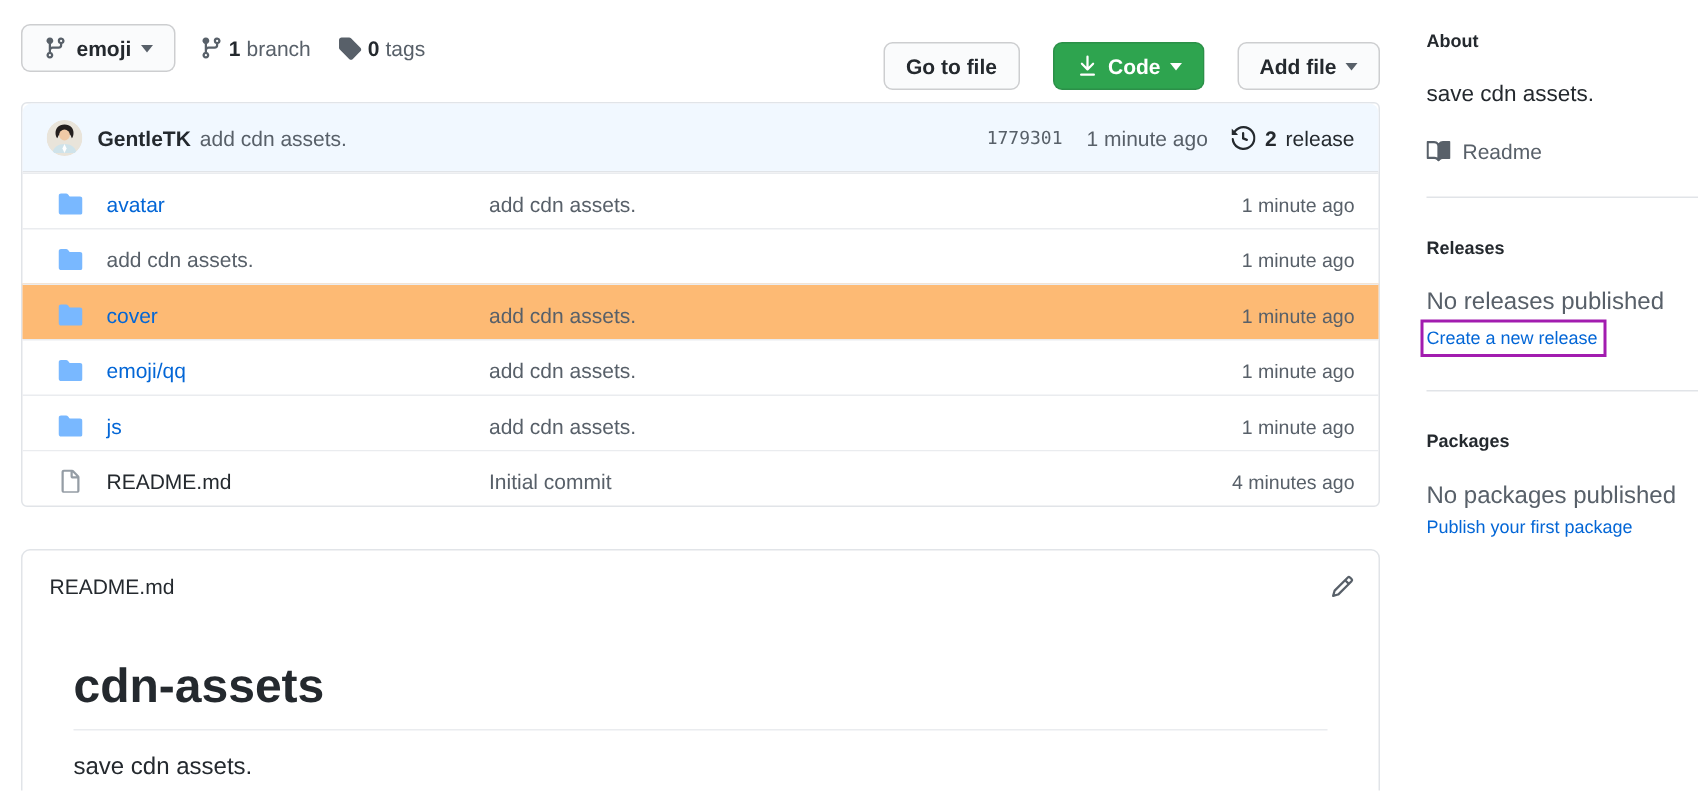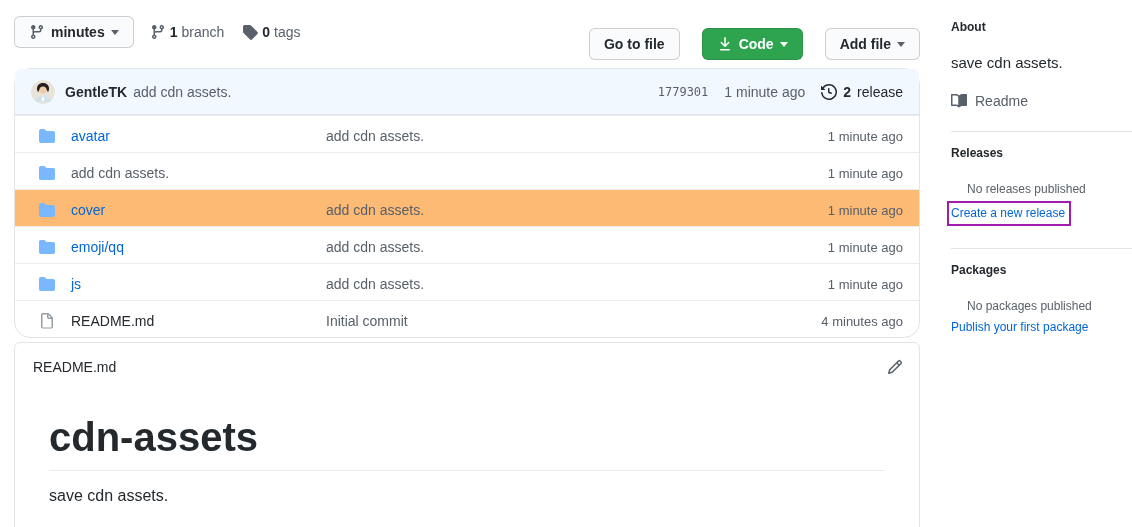--- a/index.html
+++ b/index.html
@@ -28,21 +28,21 @@
   .btn-green svg { fill: #ffffff; }
   .caret { width: 0; height: 0; border-left: 4px solid transparent; border-right: 4px solid transparent; border-top: 5px solid #586069; display: inline-block; }
   .btn-green .caret { border-top-color: #fff; }
   .counts { display: flex; align-items: center; margin-left: 16px; gap: 18px; }
   .count-link { display: inline-flex; align-items: center; gap: 4px; color: #586069; cursor: pointer; }
   .count-link svg { fill: #586069; }
   .count-link .num { font-weight: 600; color: #24292e; }
   .toolbar-right { margin-left: auto; display: flex; gap: 22px; margin-top: 24px; }
 
   
-  .file-box { border: 1px solid #ddے; border: 1px solid #e1e4e8; border-radius: 16px; margin-bottom: 4px; }
+  .file-box { border: 1px solid #ddے; border: 1px solid #e1e4e8; border-radius: 4px; margin-bottom: 28px; }
   .commit-header {
     display: flex; align-items: center;
     background: #f1f8ff; border-bottom: 1px solid #e1e4e8;
     border-radius: 6px 6px 0 0; padding: 0 16px; height: 46px;
   }
   .avatar { width: 24px; height: 24px; border-radius: 50%; overflow: hidden; flex: none; margin-right: 10px; cursor: pointer; }
   .commit-author { font-weight: 600; margin-right: 6px; cursor: pointer; }
   .commit-msg { color: #586069; cursor: pointer; }
   .commit-meta { margin-left: auto; display: flex; align-items: center; gap: 16px; }
   .commit-sha { font-family: "DejaVu Sans Mono", "Liberation Mono", monospace; font-size: 12px; color: #586069; cursor: pointer; }
@@ -61,48 +61,48 @@
   .fmsg { flex: 1; color: #586069; cursor: pointer; }
   .ftime { width: 140px; flex: none; text-align: right; color: #586069; font-size: 13px; }
 
   
   .readme-box { border: 1px solid #e1e4e8; border-radius: 6px; }
   .readme-header { display: flex; align-items: center; justify-content: space-between; padding: 16px 16px 8px 18px; }
   .readme-filename { font-size: 14px; color: #24292e; }
   .pencil-btn { cursor: pointer; display: flex; }
   .pencil-btn svg { fill: #586069; }
   .readme-body { padding: 16px 34px 40px 34px; }
-  .readme-title { font-size: 40px; font-weight: 600; margin: 16px 0 16px; padding-bottom: 10px; border-bottom: 1px solid #eaecef; }
+  .readme-title { font-size: 32px; font-weight: 600; margin: 16px 0 16px; padding-bottom: 10px; border-bottom: 1px solid #eaecef; }
   .readme-text { font-size: 16px; margin: 16px 0 0; }
 
   
   .sb-h { font-size: 12px; font-weight: 600; margin: 0 0 18px; }
   .sb-desc { font-size: 15px; color: #24292e; margin: 0 0 20px; line-height: 1.4; }
   .sb-readme { display: inline-flex; align-items: center; gap: 8px; color: #586069; cursor: pointer; margin-bottom: 22px; }
   .sb-readme svg { fill: #586069; }
-  .sb-section { border-top: 1px solid #e1e4e8; padding: 14px 0 22px; }
-  .sb-small { font-size: 12px; color: #586069; margin: 20px 16px 2px; line-height: 19px; }
+  .sb-section { border-top: 1px solid #e1e4e8; padding: 26px 0 22px; }
+  .sb-small { font-size: 16px; color: #586069; margin: 20px 0 2px; line-height: 19px; }
   .sb-link { font-size: 12px; color: #0366d6; cursor: pointer; line-height: 17px; display: inline-block; }
   .annotation { display: inline-block; border: 2px solid #a21caf; padding: 1px 4px 2px 2px; margin-left: -4px; }
 </style>
 </head>
 <body>
 
 <div class="page">
 
   <div class="main">
 
     <div class="toolbar">
       <button class="btn">
         <span style="display:flex">
           <svg width="16" height="16" viewBox="0 0 16 16">
               <path d="M11.75 2.5a.75.75 0 100 1.5.75.75 0 000-1.5zm-2.25.75a2.25 2.25 0 113 2.122V6A2.5 2.5 0 0110 8.5H6a1 1 0 00-1 1v1.128a2.251 2.251 0 11-1.5 0V5.372a2.25 2.25 0 111.5 0v1.836A2.492 2.492 0 016 7h4a1 1 0 001-1v-.628A2.25 2.25 0 019.5 3.25zM4.25 12a.75.75 0 100 1.5.75.75 0 000-1.5zM3.5 3.25a.75.75 0 111.5 0 .75.75 0 01-1.5 0z"></path>
             </svg>
         </span>
-        <span>minutes</span>
+        <span>emoji</span>
         <span class="caret"></span>
       </button>
 
       <div class="counts">
         <span class="count-link">
           <span style="display:flex">
             <svg width="16" height="16" viewBox="0 0 16 16">
                 <path d="M11.75 2.5a.75.75 0 100 1.5.75.75 0 000-1.5zm-2.25.75a2.25 2.25 0 113 2.122V6A2.5 2.5 0 0110 8.5H6a1 1 0 00-1 1v1.128a2.251 2.251 0 11-1.5 0V5.372a2.25 2.25 0 111.5 0v1.836A2.492 2.492 0 016 7h4a1 1 0 001-1v-.628A2.25 2.25 0 019.5 3.25zM4.25 12a.75.75 0 100 1.5.75.75 0 000-1.5zM3.5 3.25a.75.75 0 111.5 0 .75.75 0 01-1.5 0z"></path>
               </svg>
           </span>

